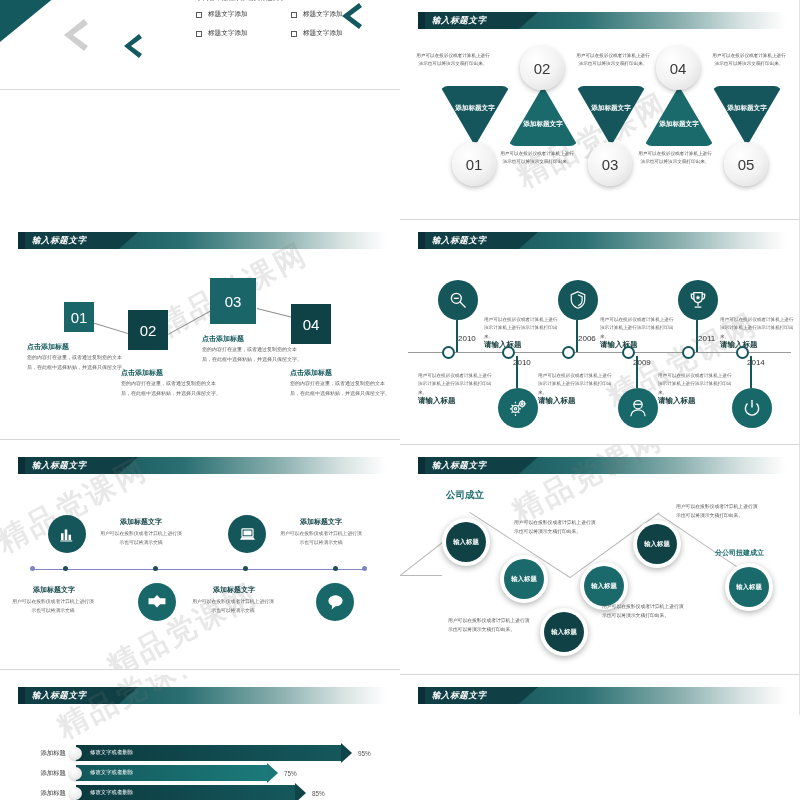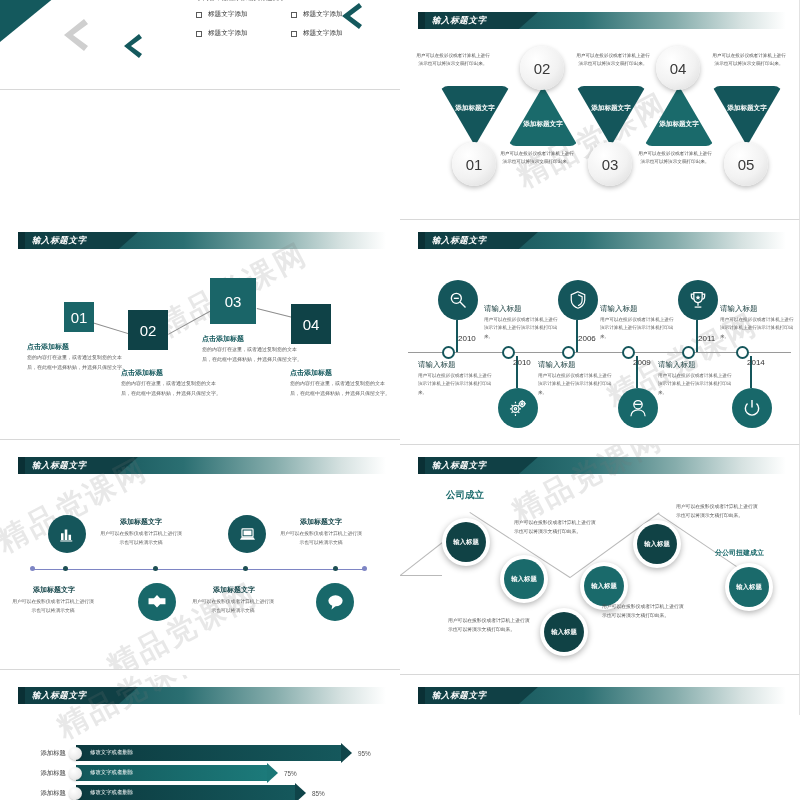--- a/index.html
+++ b/index.html
@@ -114,21 +114,21 @@
   #s5 { height:225px; }
   .tl-axis { position:absolute; left:0; right:0; height:1px; background:#9a9a9a; }
   .ic { position:absolute; width:40px; height:40px; border-radius:50%;
         background:#15565b; display:flex; align-items:center; justify-content:center; }
   .ic.lt { background:#18686a; }
   .ic svg { display:block; }
   .tl-dot { position:absolute; width:13px; height:13px; border-radius:50%;
             background:#fff; border:2px solid #15565b; }
   .tl-stem { position:absolute; background:#15565b; }
   .tl-year { position:absolute; color:#333; font-size:8px; }
-  .tl-h { position:absolute; color:#163b3c; font-size:7.5px; font-weight:normal; white-space:nowrap; }
+  .tl-h { position:absolute; color:#163b3c; font-size:7.5px; font-weight:bold; white-space:nowrap;margin-top:36px; }
   .tl-b { position:absolute; width:76px; font-size:4.6px; line-height:1.85; color:#555; }
 
   
   #s6 { height:225px; }
   .s6axis { position:absolute; height:1.4px; background:#7e85c4; }
   .s6node { position:absolute; width:5px; height:5px; border-radius:50%; background:#1d4f53; }
   .s6node.end { background:#7e85c4; }
   .s6h { position:absolute; color:#14454a; font-size:7px; font-weight:bold; text-align:center; }
   .s6b { position:absolute; width:82px; font-size:4.8px; line-height:1.9; color:#5a5a5a; text-align:center; }
 

